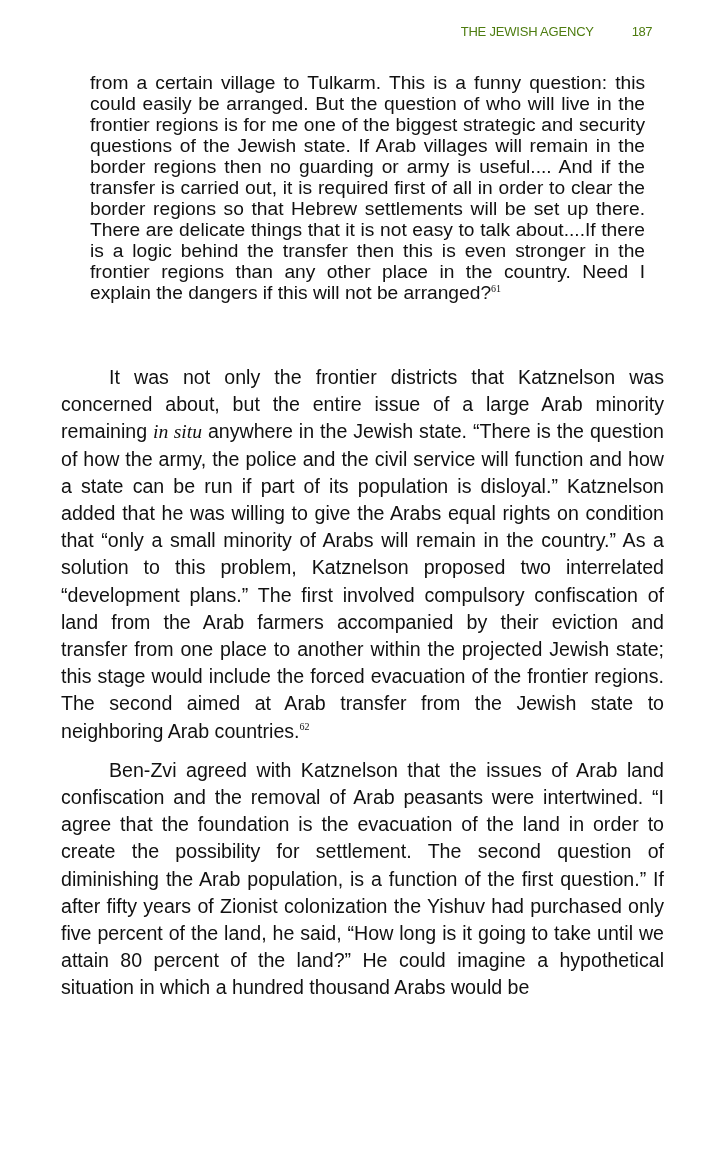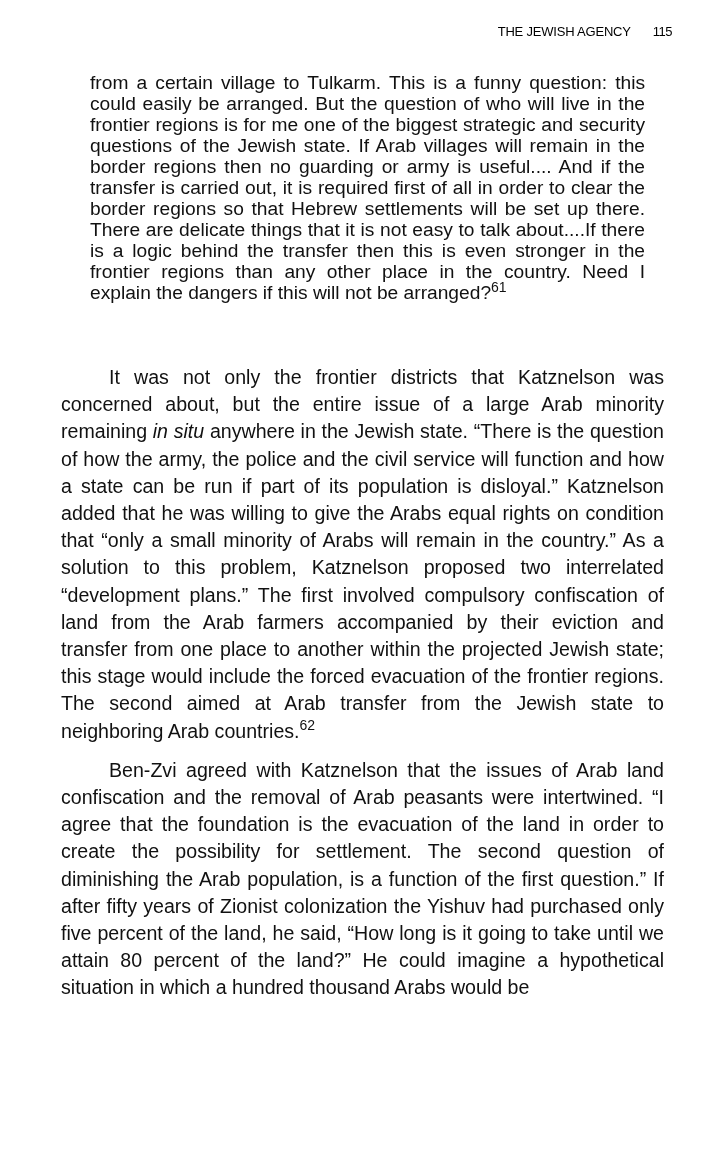--- a/index.html
+++ b/index.html
@@ -11,26 +11,26 @@
       width: 727px;
       height: 1164px;
       position: relative;
       overflow: hidden;
       color: #111111;
       font-family: "Liberation Sans", "DejaVu Sans", sans-serif;
     }
     .running-head {
       position: absolute;
       top: 24px;
-      right: 55px;
+      right: 75px;
       font-size: 13px;
       letter-spacing: -0.2px;
       display: flex;
-      gap: 22px;
-      color: #000000;
+      gap: 38px;
+      color: #4d7c0f;
     }
     .running-head .folio { letter-spacing: -0.5px; }
     .blockquote {
       position: absolute;
       top: 72px;
       left: 90px;
       width: 555px;
       font-size: 19.2px;
       line-height: 21px;
       text-align: justify;
@@ -44,32 +44,33 @@
       font-size: 19.6px;
       line-height: 27.2px;
       text-align: justify;
     }
     .body-text p {
       margin: 0;
       text-indent: 48px;
     }
     .body-text p + p { margin-top: 12px; }
     sup.fn {
-      font-size: 14px;
+      font-size: 10px;
       vertical-align: super;
       line-height: 0;
+      font-family: Liberation Serif, serif;
     }
-    em { font-style: italic; }
+    em { font-style: italic; font-family: Liberation Serif, serif; }
   </style>
 </head>
 <body>
 
 <header class="running-head">
   <span>THE JEWISH AGENCY</span>
-  <span class="folio">115</span>
+  <span class="folio">187</span>
 </header>
 
 <section class="blockquote">
   <p><span>from a certain village to Tulkarm. This is a funny question: this could easily be arranged. But the question of who will live in the frontier regions is for me one of the biggest strategic and security questions of the Jewish state. If Arab villages will remain in the border regions then no guarding or army is useful.... And if the transfer is carried out, it is required first of all in order to clear the border regions so that Hebrew settlements will be set up there. There are delicate things that it is not easy to talk about....If there is a logic behind the transfer then this is even stronger in the frontier regions than any other place in the country. Need I explain the dangers if this will not be arranged?</span><sup class="fn">61</sup></p>
 </section>
 
 <section class="body-text">
   <p><span>It was not only the frontier districts that Katznelson was concerned about, but the entire issue of a large Arab minority remaining </span><em>in situ</em><span> anywhere in the Jewish state. “There is the question of how the army, the police and the civil service will function and how a state can be run if part of its population is disloyal.” Katznelson added that he was willing to give the Arabs equal rights on condition that “only a small minority of Arabs will remain in the country.” As a solution to this problem, Katznelson proposed two interrelated “development plans.” The first involved compulsory confiscation of land from the Arab farmers accompanied by their eviction and transfer from one place to another within the projected Jewish state; this stage would include the forced evacuation of the frontier regions. The second aimed at Arab transfer from the Jewish state to neighboring Arab countries.</span><sup class="fn">62</sup></p>
   <p><span>Ben-Zvi agreed with Katznelson that the issues of Arab land confiscation and the removal of Arab peasants were intertwined. “I agree that the foundation is the evacuation of the land in order to create the possibility for settlement. The second question of diminishing the Arab population, is a function of the first question.” If after fifty years of Zionist colonization the Yishuv had purchased only five percent of the land, he said, “How long is it going to take until we attain 80 percent of the land?” He could imagine a hypothetical situation in which a hundred thousand Arabs would be</span></p>
 </section>

